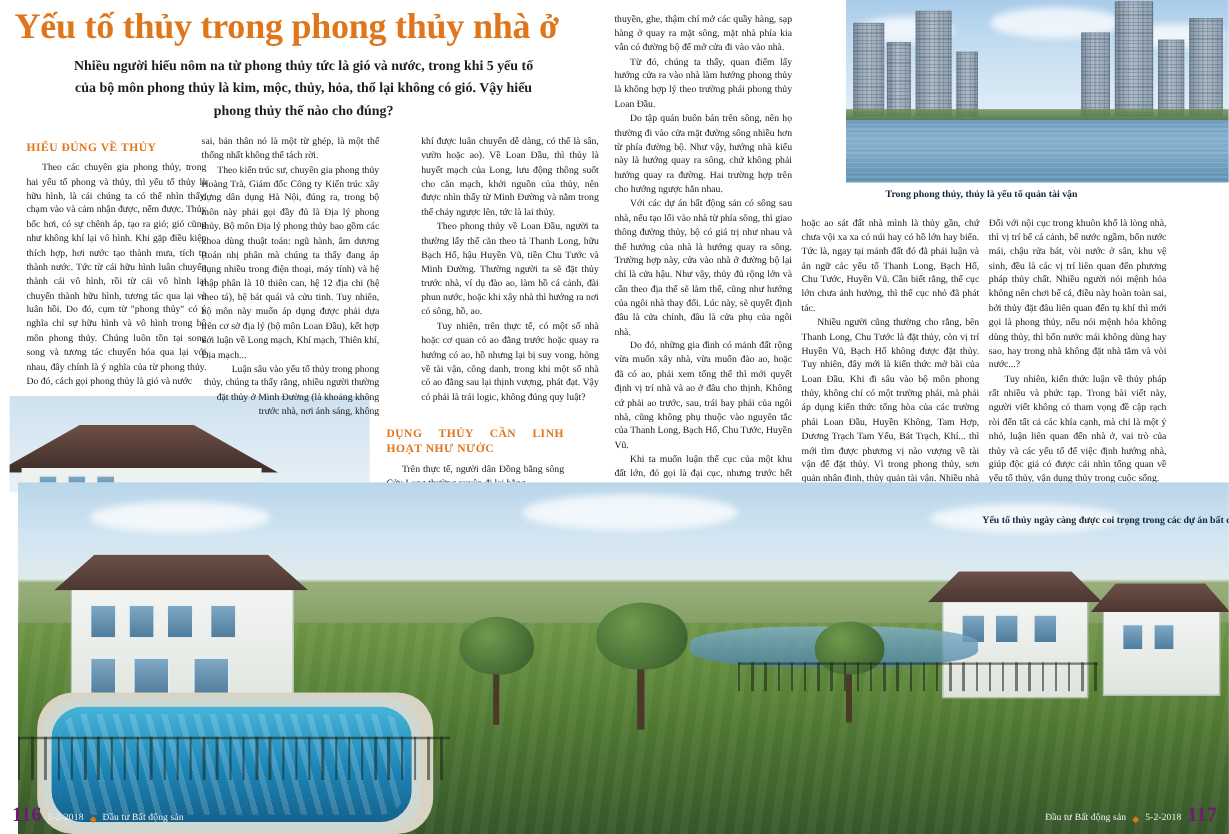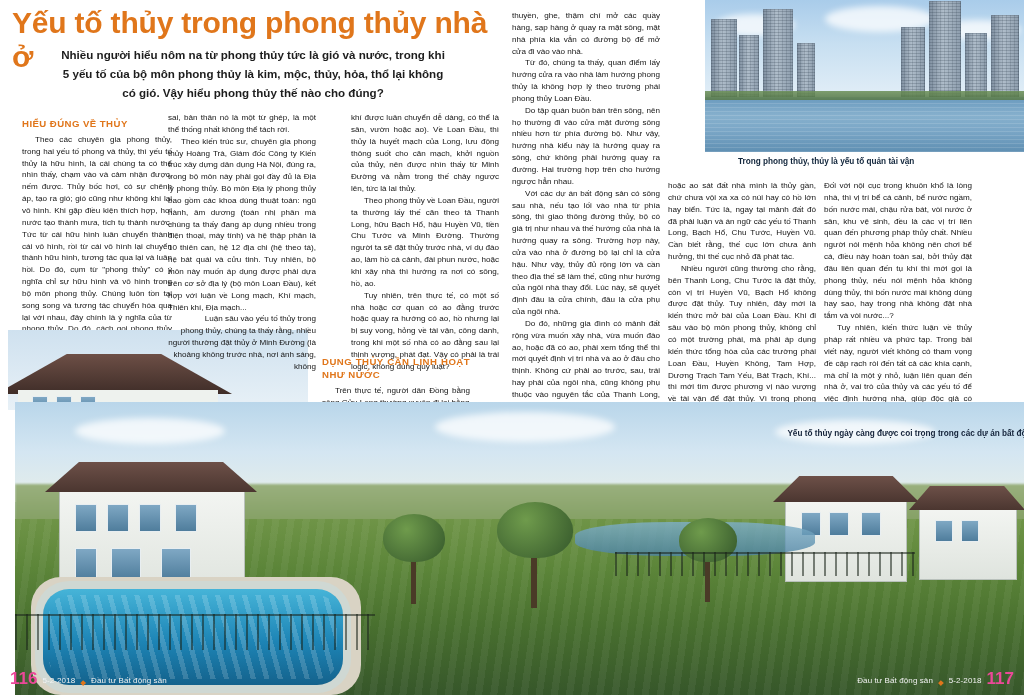--- a/index.html
+++ b/index.html
@@ -1,21 +1,21 @@
 <!DOCTYPE html>
 <html lang="vi"><head>
 <meta charset="utf-8">
 <style>
   html,body{margin:0;padding:0;}
   body{
     width:1024px;height:695px;overflow:hidden;
     font-family:"Liberation Sans","DejaVu Sans",sans-serif;
     background:#ffffff;position:relative;
   }
-  .page{position:absolute;inset:0;width:1024px;height:695px;overflow:hidden;background:#fff;}
+  .page{position:absolute;inset:0;width:1024px;height:695px;overflow:hidden;background:#fff;font-family:Liberation Serif, serif;}
 
   
   .photo-top{
     position:absolute;left:705px;top:0px;width:319px;height:152px;overflow:hidden;
     background:linear-gradient(#bcd9ef 0%,#d8e9f5 38%,#cfe2f0 55%,#9dbed6 70%,#7ba7c6 100%);
   }
   .pt-sky{position:absolute;left:0;top:0;width:100%;height:64%;
     background:linear-gradient(#a9ccea 0%,#c7dff1 45%,#e2eef7 100%);}
   .pt-cloud{position:absolute;background:rgba(255,255,255,.75);border-radius:50%;filter:blur(3px);}
   .pt-water{position:absolute;left:0;bottom:0;width:100%;height:34%;
@@ -90,21 +90,21 @@
 
   .caption{
     position:absolute;font-size:8.2px;font-weight:bold;color:#10243a;line-height:1.4;margin-left:26px;
   }
   .caption.right{text-align:right;color:#14233a;}
   .byline{font-size:8.6px;font-weight:bold;color:#111;text-align:right;margin-top:5px;}
 
   
   .footer-l{position:absolute;left:10px;bottom:8px;display:flex;align-items:flex-end;gap:5px;}
   .footer-r{position:absolute;right:10px;bottom:8px;display:flex;align-items:flex-end;gap:5px;}
-  .pgnum{font-size:17px;font-weight:bold;color:#ec4899;line-height:1;}
+  .pgnum{font-size:17px;font-weight:bold;color:#701a75;line-height:1;}
   .foot-txt{font-size:8px;color:#f2f2f2;line-height:1.5;letter-spacing:.1px;}
   .dia{color:#E0761B;font-size:7.5px;}
 </style>
 </head>
 <body>
 
 <div class="page">
 
   <div class="photo-top">
     <div class="pt-sky"></div>

